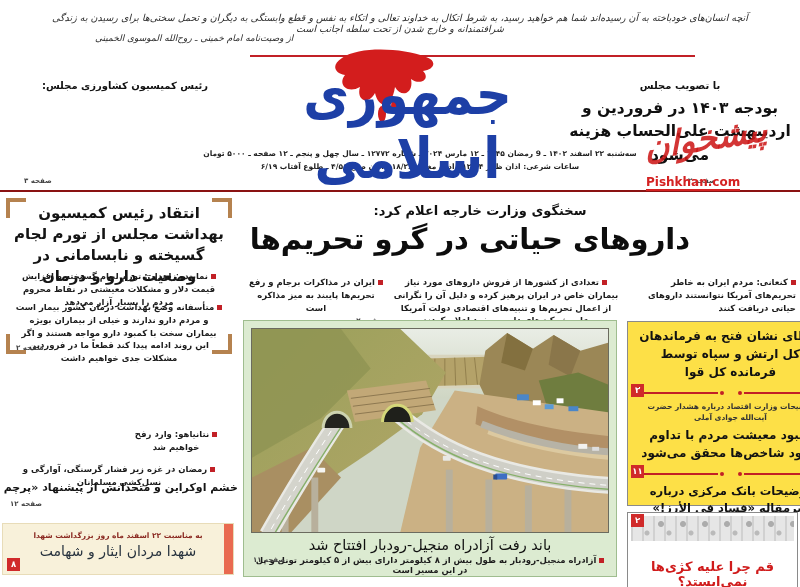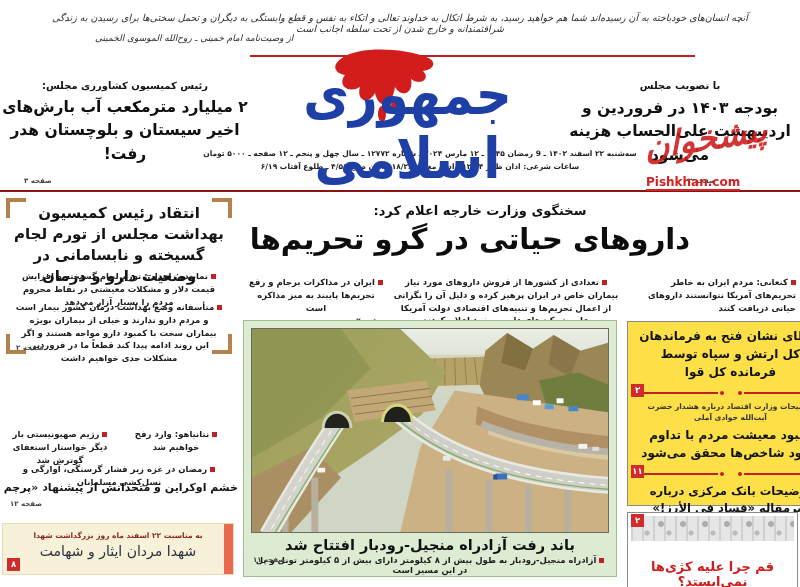--- a/index.html
+++ b/index.html
@@ -52,21 +52,21 @@
   
   .martyrs{top:523px;left:2px;width:232px;height:52px;background:#f8f1da;border:1px solid #e8dcb8}
   .martyrs .bar{position:absolute;right:0;top:0;width:9px;height:100%;background:#e96a50}
   .martyrs .mk{margin-top:7px;text-align:center;font-size:7.5px;font-weight:bold;color:#8b2a22}
   .martyrs .mh{margin-top:3px;text-align:center;font-size:14px;font-weight:normal;color:#27323e}
   .badge{position:absolute;width:13px;height:13px;background:#d02a2a;color:#fff;font-size:8.5px;font-weight:bold;text-align:center;line-height:13px}
   .martyrs .badge{left:4px;bottom:3px}
   
   .photoframe{top:320px;left:243px;width:374px;height:257px;background:#dcebd1;border:1px solid #9fbd8f;padding:7px}
   .photoinner{width:100%;height:205px;border:1px solid #6b6b5f;overflow:hidden;background:#cfd6c6}
-  .pcap{margin-top:4px;text-align:center;font-size:14.5px;font-weight:bold;color:#101010}
+  .pcap{margin-top:4px;text-align:center;font-size:14.5px;font-weight:normal;color:#101010}
   .psub{position:relative;margin-top:2px;text-align:center;font-size:8.5px;font-weight:bold;color:#1c1c1c}
   .psub .tinyref{position:absolute;left:2px;top:1px}
   
   .rbox1{top:321px;left:627px;width:207px;height:185px;border:1px solid #8a8a8a;background:#fde047}
   .r-item{position:relative;padding:5px 8px 8px}
   .r-item .headline{text-align:center;font-size:12px;font-weight:bold;color:#121212;line-height:1.5}
   .r-item .kick{text-align:center;font-size:7.5px;font-weight:bold;color:#333;line-height:1.45;margin-bottom:2px}
   .r-item .badge{left:3px;bottom:-8px;z-index:2}
   .fdiv{display:flex;align-items:center;padding:0 10px;height:8px}
   .fl{flex:1;height:2px;background:#c22026}
@@ -94,21 +94,20 @@
     <path fill="#d31d1d" d="M12,10 C30,-2 72,0 96,9 C108,13 104,22 93,23 C101,31 90,38 81,31 C84,46 71,50 65,39 C62,60 49,62 45,45 C38,58 26,52 30,39 C18,46 7,37 15,27 C3,25 2,16 12,10 Z"></path>
     <ellipse fill="#d31d1d" cx="52" cy="66" rx="4" ry="8"></ellipse>
     <ellipse fill="#d31d1d" cx="64" cy="58" rx="3" ry="6"></ellipse>
   </svg>
   <div class="abs mast-title" style="z-index:2">جمهوری اسلامی</div>
   <div class="abs dateline">سه‌شنبه ۲۲ اسفند ۱۴۰۲ ـ 9 رمضان ۱۴۴۵ ـ ۱۲ مارس ۲۰۲۴ ـ شماره ۱۲۷۷۲ ـ سال چهل و پنجم ـ ۱۲ صفحه ـ ۵۰۰۰ تومان</div>
   <div class="abs timesline">ساعات شرعی: اذان ظهر ۱۲/۱۴ ـ اذان مغرب ۱۸/۲۸ ـ اذان صبح ۴/۵۶ ـ طلوع آفتاب ۶/۱۹</div>
   <div class="abs main-rule"></div>
 
   <div class="abs tl-kicker">رئیس کمیسیون کشاورزی مجلس:</div>
-  <div class="abs tl-head">۲ میلیارد مترمکعب آب بارش‌های اخیر سیستان و بلوچستان هدر رفت!</div>
   <div class="abs tl-page tinyref">صفحه ۳</div>
 
   <div class="abs tr-kicker">با تصویب مجلس</div>
   <div class="abs tr-head">بودجه ۱۴۰۳ در فروردین و اردیبهشت علی‌الحساب هزینه می‌شود</div>
   <div class="abs tr-page tinyref">صفحه ۲</div>
 
   <div class="abs wm-script">پیشخوان</div>
   <a class="abs wm-domain">Pishkhan.com</a>
 
   <div class="abs lead-kicker">سخنگوی وزارت خارجه اعلام کرد:</div>
@@ -122,21 +121,20 @@
   <div class="abs br" style="top:198px;left:6px;border-top-width:4px;border-left-width:4px"></div>
   <div class="abs br" style="top:198px;left:212px;border-top-width:4px;border-right-width:4px"></div>
   <div class="abs br" style="top:334px;left:6px;border-bottom-width:4px;border-left-width:4px"></div>
   <div class="abs br" style="top:334px;left:212px;border-bottom-width:4px;border-right-width:4px"></div>
   <div class="abs h-head">انتقاد رئیس کمیسیون بهداشت مجلس از تورم لجام گسیخته و نابسامانی در وضعیت دارو و درمان</div>
   <div class="abs h-b1 bullet"><span class="sq"></span><span>نماینده زاهدان: تورم لجام گسیخته و افزایش قیمت دلار و مشکلات معیشتی در نقاط محروم مردم را بسیار آزار می‌دهد</span></div>
   <div class="abs h-b2 bullet"><span class="sq"></span><span>متأسفانه وضع بهداشت درمان کشور بیمار است و مردم دارو ندارند و خیلی از بیماران بویژه بیماران سخت با کمبود دارو مواجه هستند و اگر این روند ادامه پیدا کند قطعاً ما در فروردین مشکلات جدی خواهیم داشت</span></div>
   <div class="abs h-page tinyref">صفحه ۲</div>
 
   <div class="abs r-br bullet"><span class="sq"></span><span>نتانیاهو: وارد رفح خواهیم شد</span></div>
-  <div class="abs r-bl bullet"><span class="sq"></span><span>رژیم صهیونیستی بار دیگر خواستار استعفای گوترش شد</span></div>
   <div class="abs r-b3 bullet"><span class="sq"></span><span>رمضان در غزه زیر فشار گرسنگی، آوارگی و نسل‌کشی مسلمانان</span></div>
   <div class="abs r-head2">خشم اوکراین و متحدانش از پیشنهاد «پرچم سفید» پاپ</div>
   <div class="abs r-page tinyref">صفحه ۱۲</div>
 
   <div class="abs martyrs">
     <div class="bar"></div>
     <div class="mk">به مناسبت ۲۲ اسفند ماه روز بزرگداشت شهدا</div>
     <div class="mh">شهدا مردان ایثار و شهامت</div>
     <div class="badge">۸</div>
   </div>

